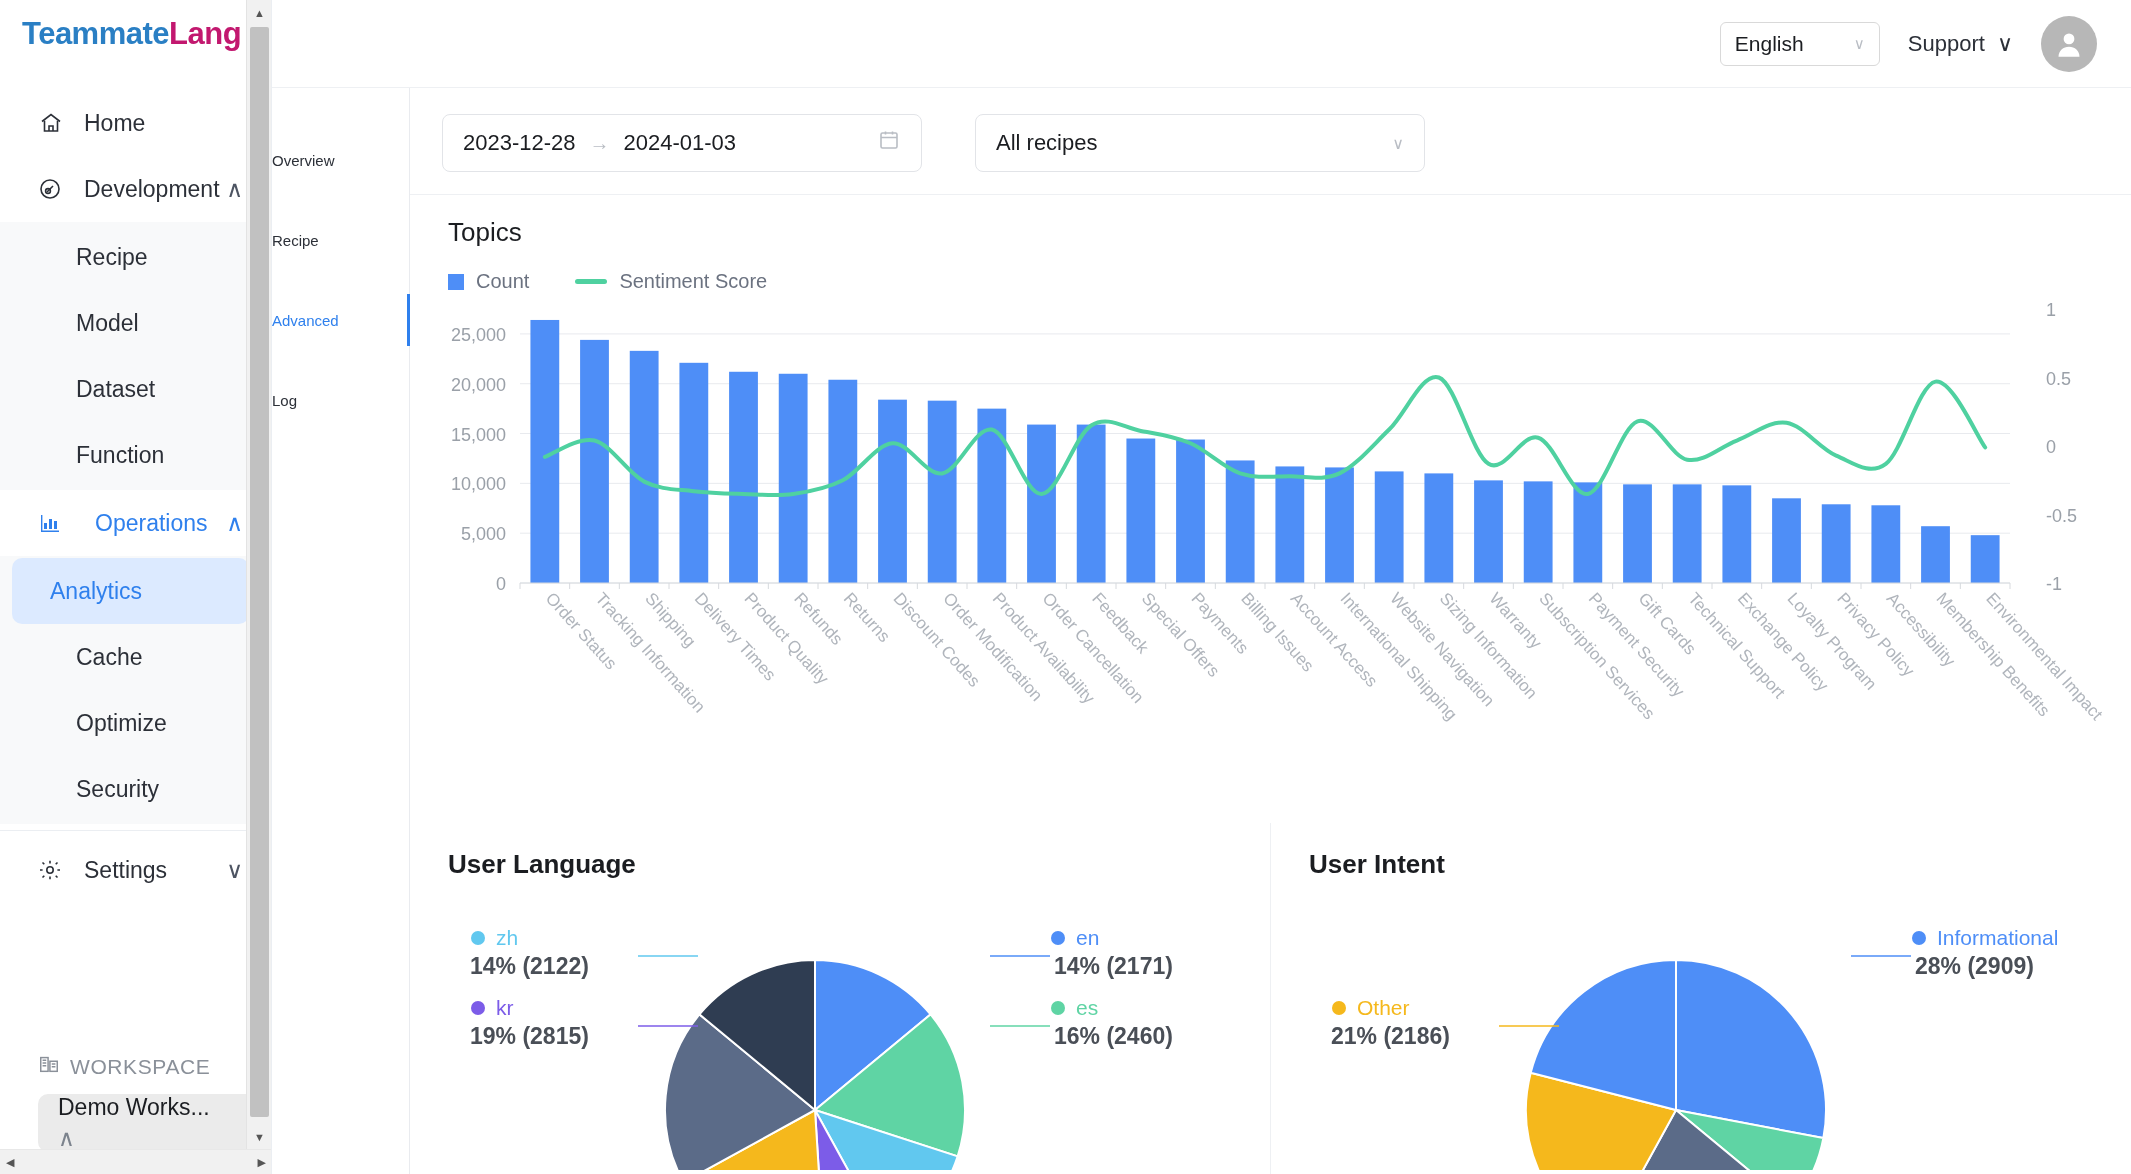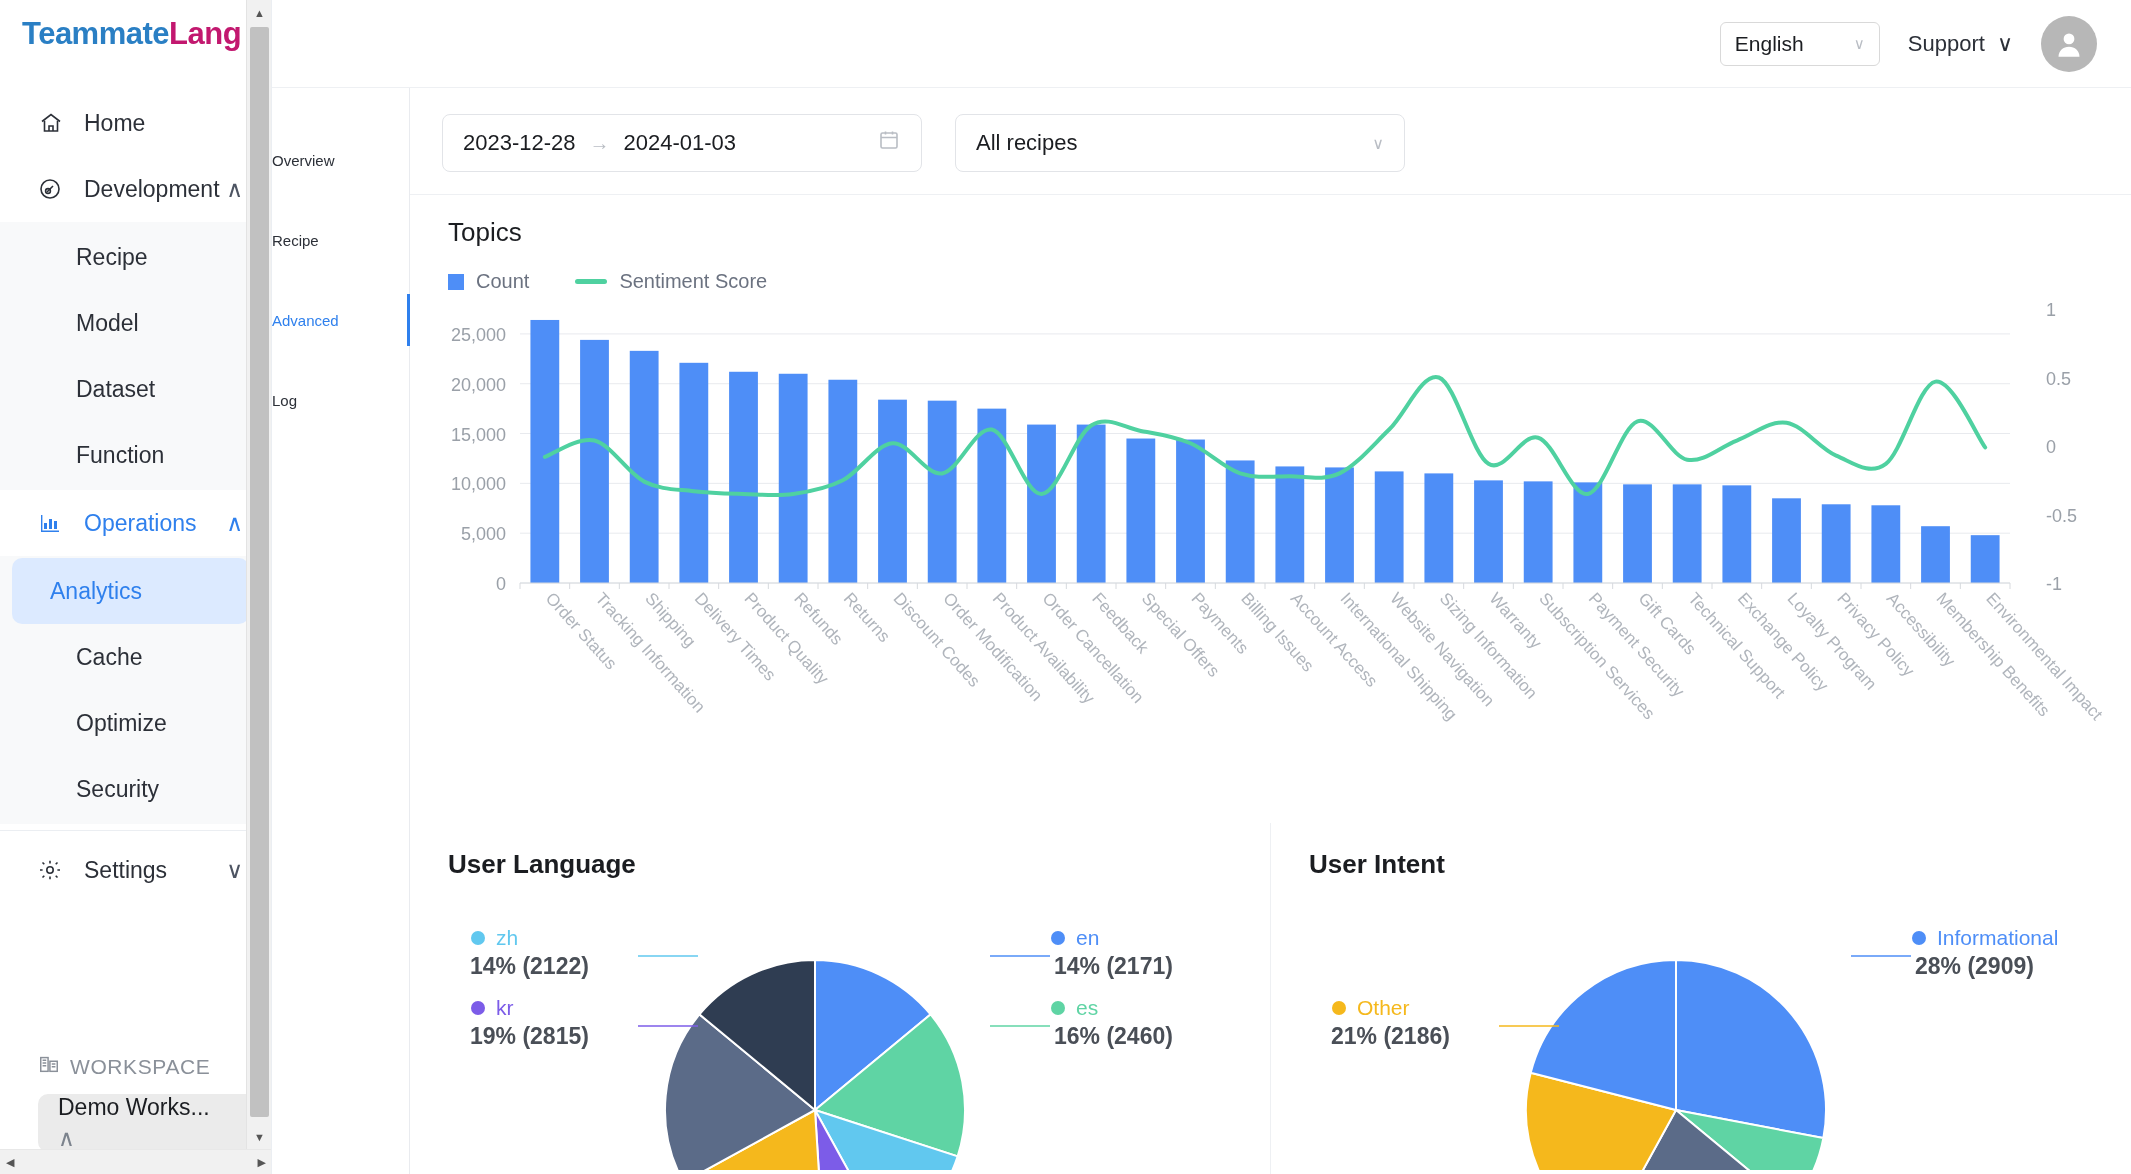--- a/index.html
+++ b/index.html
@@ -33,21 +33,21 @@
     height: 66px; padding-left: 38px;
     font-size: 23px; color: #2c3038;
     cursor: pointer; position: relative;
   }
   .nav-item .ni-icon {
     width: 30px; height: 24px; margin-right: 16px;
     display: flex; align-items: center; justify-content: flex-start;
     color: #2c3038;
   }
   .nav-item .chev { position: absolute; right: 28px; color: #4d5462; }
-  .nav-item.is-blue { color: #2f80ed; }
+  .nav-item.is-blue { color: #2f80ed; gap: 11px; }
   .nav-item.is-blue .ni-icon { color: #2f80ed; }
   .nav-item.is-blue .chev { color: #2f80ed; }
 
   .submenu { background: #f8f9fa; padding: 2px 0; }
   .sub-item {
     display: flex; align-items: center;
     height: 66px; padding-left: 76px;
     font-size: 23px; color: #2c3038; cursor: pointer;
   }
   .sub-item.active {
@@ -144,21 +144,21 @@
   .daterange {
     width: 480px; height: 58px; border: 1px solid #e2e4e8; border-radius: 8px;
     display: flex; align-items: center; padding: 0 20px; gap: 14px;
     font-size: 22px; color: #1b1d21; cursor: pointer; background: #fff;
   }
   .daterange .arrow { color: #b9bdc4; font-size: 20px; }
   .daterange .cal { margin-left: auto; color: #b9bdc4; }
   .recipe-select {
     width: 450px; height: 58px; border: 1px solid #e2e4e8; border-radius: 8px;
     display: flex; align-items: center; justify-content: space-between;
-    padding: 0 20px; font-size: 22px; color: #1b1d21; cursor: pointer; background: #fff;
+    padding: 0 20px; font-size: 22px; color: #1b1d21; cursor: pointer; background: #fff; margin-left: 20px;
   }
   .recipe-select .chev { color: #b9bdc4; font-size: 16px; }
 
   .card-sep { height: 1px; background: #eef0f3; margin-top: 22px; }
 
   .panel-title {
     font-size: 26px; font-weight: normal; color: #1b1d21;
     padding: 22px 0 0 38px;
   }
 

